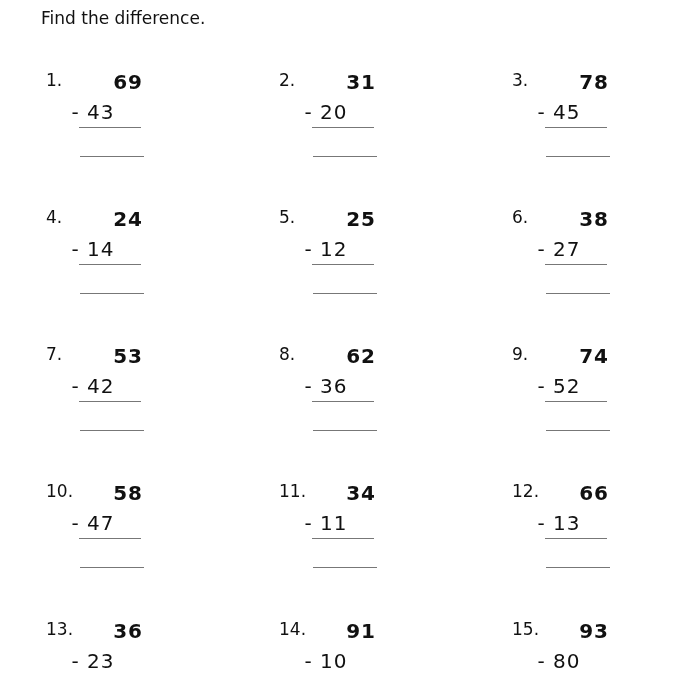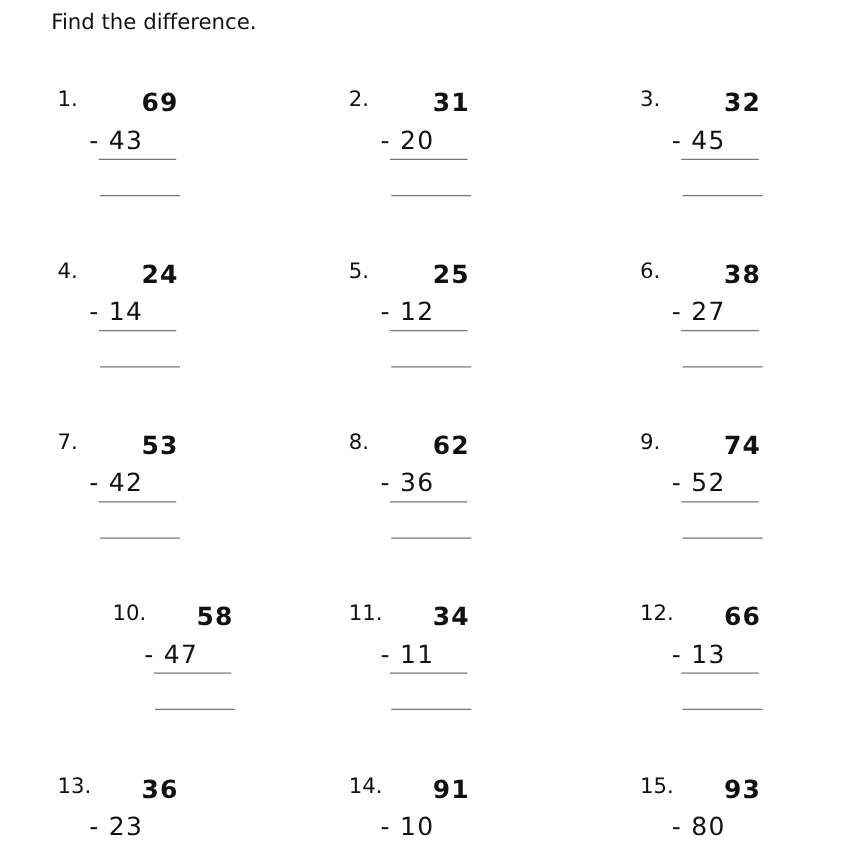--- a/index.html
+++ b/index.html
@@ -27,21 +27,21 @@
     </div>
     <div class="prob" style="left: 279px; top: 70px; width: 95px;">
       <span class="num-label">2.</span>
       <span class="top">31</span>
       <span class="bot">- 20</span>
       <div class="rule1"></div>
       <div class="rule2"></div>
     </div>
     <div class="prob" style="left: 512px; top: 70px; width: 95px;">
       <span class="num-label">3.</span>
-      <span class="top">32</span>
+      <span class="top">78</span>
       <span class="bot">- 45</span>
       <div class="rule1"></div>
       <div class="rule2"></div>
     </div>
     <div class="prob" style="left: 46px; top: 207px; width: 95px;">
       <span class="num-label">4.</span>
       <span class="top">24</span>
       <span class="bot">- 14</span>
       <div class="rule1"></div>
       <div class="rule2"></div>
@@ -74,21 +74,21 @@
       <div class="rule1"></div>
       <div class="rule2"></div>
     </div>
     <div class="prob" style="left: 512px; top: 344px; width: 95px;">
       <span class="num-label">9.</span>
       <span class="top">74</span>
       <span class="bot">- 52</span>
       <div class="rule1"></div>
       <div class="rule2"></div>
     </div>
-    <div class="prob" style="left: 46px; top: 481px; width: 95px; margin-left: 44px;">
+    <div class="prob" style="left: 46px; top: 481px; width: 95px;">
       <span class="num-label">10.</span>
       <span class="top">58</span>
       <span class="bot">- 47</span>
       <div class="rule1"></div>
       <div class="rule2"></div>
     </div>
     <div class="prob" style="left: 279px; top: 481px; width: 95px;">
       <span class="num-label">11.</span>
       <span class="top">34</span>
       <span class="bot">- 11</span>

